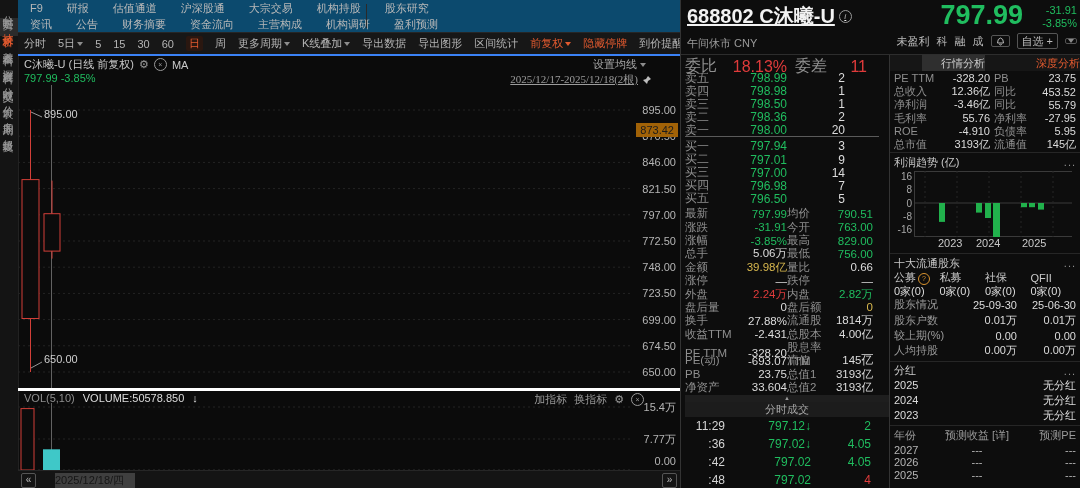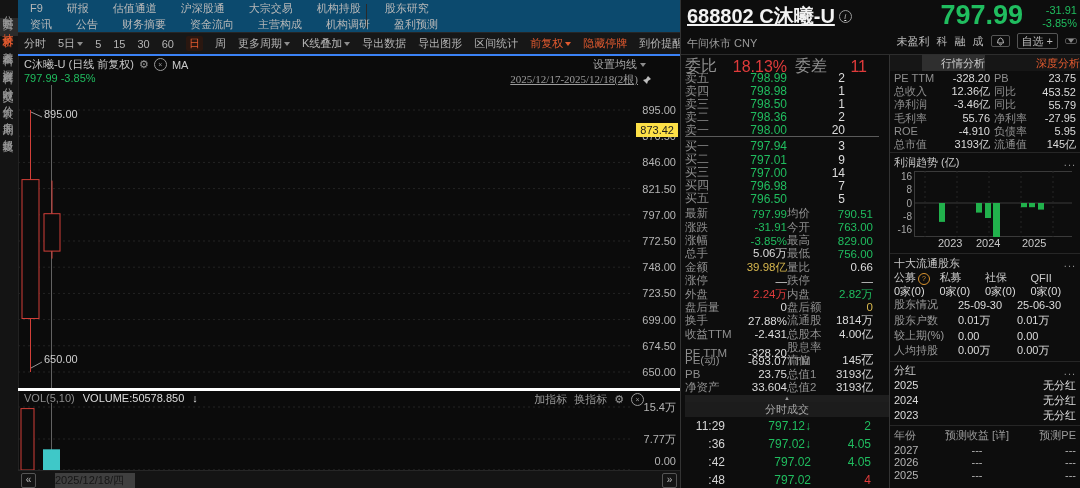--- a/index.html
+++ b/index.html
@@ -32,21 +32,21 @@
   .chart-area{position:absolute;left:0;top:55px;width:662px;height:333px;}
   .ch-line1{position:absolute;left:6px;top:2px;display:flex;gap:5px;align-items:center;color:#c9c9c9;font-size:11px;}
   .ch-settings{position:absolute;right:34px;top:2px;color:#a5a5a5;font-size:11px;display:flex;gap:3px;align-items:center;}
   .ch-line2{position:absolute;left:6px;top:17px;font-size:11px;}
   .ch-range{position:absolute;right:28px;top:17px;font-size:11px;color:#9c9c9c;display:flex;gap:4px;align-items:center;font-family:Liberation Serif, serif;}
   .ch-range u{text-decoration:underline;}
   .plot{position:absolute;left:0;top:30px;width:662px;height:303px;}
   .plot svg{position:absolute;left:0;top:0;}
   .yaxis{position:absolute;right:4px;top:19px;height:274px;display:flex;flex-direction:column;
          justify-content:space-between;align-items:flex-end;font-size:11px;color:#b5b5b5;}
-  .ychip{position:absolute;right:2px;top:38px;background:#fde047;color:#1c1c1c;font-size:11px;
+  .ychip{position:absolute;right:2px;top:38px;background:#a16207;color:#1c1c1c;font-size:11px;
          padding:0 4px;line-height:14px;z-index:2;}
   .anno{position:absolute;font-size:11px;color:#cfcfcf;}
   
   .vol-area{position:absolute;left:0;top:388px;width:662px;height:80px;border-top:3px solid #ffffff;}
   .vol-head{position:absolute;left:6px;top:1px;display:flex;gap:8px;font-size:11px;align-items:center;z-index:2;}
   .vol-tools{position:absolute;right:36px;top:1px;display:flex;gap:7px;font-size:11px;color:#9a9a9a;align-items:center;z-index:2;}
   .vol-axis span{position:absolute;right:4px;font-size:11px;color:#b5b5b5;}
   
   .navbar{position:absolute;left:0;top:470px;width:662px;height:18px;background:#141414;border-top:1px solid #262626;}
   .nav-btn{position:absolute;top:2px;width:13px;height:13px;border:1px solid #555;border-radius:2px;
@@ -88,21 +88,21 @@
   .sec-head{display:flex;justify-content:space-between;align-items:center;height:14px;color:#c9c9c9;}
   .more{color:#8f8f8f;letter-spacing:1px;}
   .p-chart{display:flex;margin-top:2px;}
   .p-yaxis{width:20px;height:64px;display:flex;flex-direction:column;justify-content:space-between;
            align-items:flex-end;color:#a8a8a8;font-size:10px;padding-right:2px;box-sizing:border-box;}
   .p-plot{position:relative;width:158px;height:80px;}
   .p-years span{position:absolute;top:66px;color:#c9c9c9;font-size:11px;}
   .h-cols{display:grid;grid-template-columns:1fr 1fr 1fr 1fr;height:14px;align-items:center;color:#c9c9c9;}
   .h-vals{display:grid;grid-template-columns:1fr 1fr 1fr 1fr;height:13px;align-items:center;color:#dcdcdc;}
   .h-row{display:grid;grid-template-columns:64px 1fr 1fr;height:15.4px;align-items:center;}
-  .h-row span:nth-child(2),.h-row span:nth-child(3){color:#dcdcdc;}
+  .h-row span:nth-child(2),.h-row span:nth-child(3){text-align:right;color:#dcdcdc;}
   .h-row span:first-child{color:#9a9a9a;}
   .dv-row{display:flex;justify-content:space-between;height:15px;align-items:center;color:#dcdcdc;}
   .fc-head{display:grid;grid-template-columns:40px 1fr 56px;height:16px;align-items:center;color:#9a9a9a;}
   .fc-head span:nth-child(2){text-align:center;}
   .fc-head span:nth-child(3){text-align:right;}
   .fc-row{display:grid;grid-template-columns:40px 1fr 56px;height:12.5px;align-items:center;color:#b5b5b5;}
   .fc-row span:nth-child(2){text-align:center;}
   .fc-row span:nth-child(3){text-align:right;}
   .q-help{display:inline-flex;width:10px;height:10px;border:1px solid #d8922e;border-radius:50%;color:#d8922e;
           font-size:7px;align-items:center;justify-content:center;margin-left:2px;}

